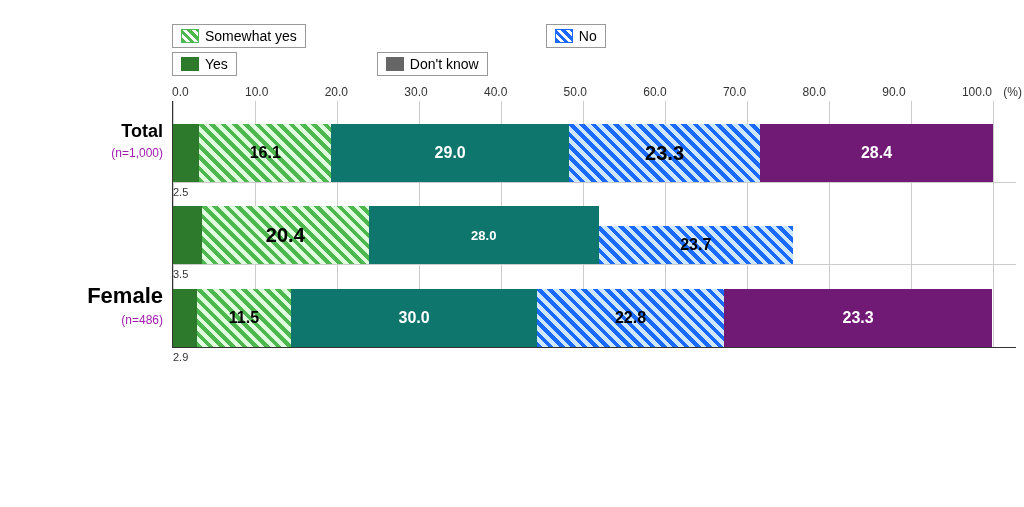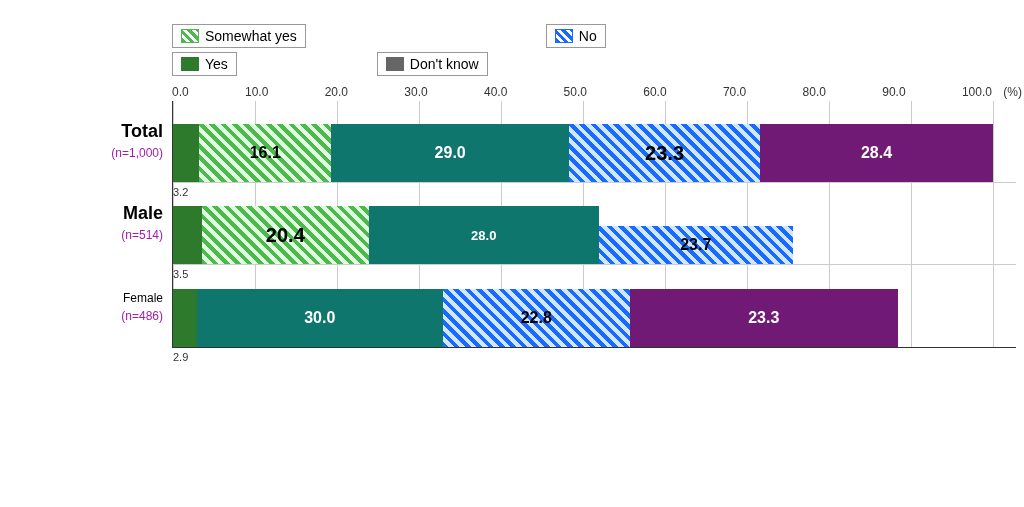--- a/index.html
+++ b/index.html
@@ -255,45 +255,45 @@
       <div class="grid-line" style="left: 410px;"></div>
       <div class="grid-line" style="left: 492px;"></div>
       <div class="grid-line" style="left: 574px;"></div>
       <div class="grid-line" style="left: 656px;"></div>
       <div class="grid-line" style="left: 738px;"></div>
       <div class="grid-line" style="left: 820px;"></div>
       <div class="bar-row">
         <div class="row-label"><span style="font-size:18px;font-weight:bold">Total</span><br><span class="row-sublabel">(n=1,000)</span></div>
         <div class="bar-stack">
           <div class="bar-segment seg-yes" style="width: 26.24px; min-width: 26.24px; flex-shrink: 0;">
-            <span class="small-label">3.2</span>
+            <span class="small-label">2.5</span>
           </div>
           <div class="bar-segment seg-somewhat-yes" style="width: 132.02px; min-width: 132.02px; flex-shrink: 0; font-size: 16px;">16.1</div>
           <div class="bar-segment seg-somewhat-no" style="width: 237.8px; min-width: 237.8px; flex-shrink: 0; font-size: 16px;">29.0</div>
           <div class="bar-segment seg-no" style="width: 191.06px; min-width: 191.06px; flex-shrink: 0; font-size: 20px;">23.3</div>
           <div class="bar-segment seg-dont-know" style="width: 232.88px; min-width: 232.88px; flex-shrink: 0; font-size: 16px;">28.4</div>
         </div>
       </div>
       <div class="bar-row">
-        <div class="row-label"><span style="font-size:18px;font-weight:bold">Male</span><br><span class="row-sublabel">(n=514)</span></div>
         <div class="bar-stack">
           <div class="bar-segment seg-yes" style="width: 28.7px; min-width: 28.7px; flex-shrink: 0;">
             <span class="small-label">3.5</span>
           </div>
           <div class="bar-segment seg-somewhat-yes" style="width: 167.28px; min-width: 167.28px; flex-shrink: 0; font-size: 20px;">20.4</div>
           <div class="bar-segment seg-somewhat-no" style="width: 229.6px; min-width: 229.6px; flex-shrink: 0; font-size: 13px;">28.0</div>
           <div class="bar-segment seg-no" style="width: 194.34px; min-width: 194.34px; flex-shrink: 0; font-size: 16px; margin-top: 20px;">23.7</div>
         </div>
       </div>
       <div class="bar-row">
-        <div class="row-label"><span style="font-size:12px;font-weight:normal">Female</span><br><span class="row-sublabel">(n=486)</span></div>
+        <div class="row-label"><span style="font-size:22px;font-weight:bold">Female</span><br><span class="row-sublabel">(n=486)</span></div>
         <div class="bar-stack">
           <div class="bar-segment seg-yes" style="width: 23.78px; min-width: 23.78px; flex-shrink: 0;">
             <span class="small-label">2.9</span>
           </div>
+          <div class="bar-segment seg-somewhat-yes" style="width: 94.3px; min-width: 94.3px; flex-shrink: 0; font-size: 16px;">11.5</div>
           <div class="bar-segment seg-somewhat-no" style="width: 246px; min-width: 246px; flex-shrink: 0; font-size: 16px;">30.0</div>
           <div class="bar-segment seg-no" style="width: 186.96px; min-width: 186.96px; flex-shrink: 0; font-size: 16px;">22.8</div>
           <div class="bar-segment seg-dont-know" style="width: 268.14px; min-width: 268.14px; flex-shrink: 0; font-size: 16px;">23.3</div>
         </div>
       </div>
     </div>
 
 </div>
 
 </body></html>

